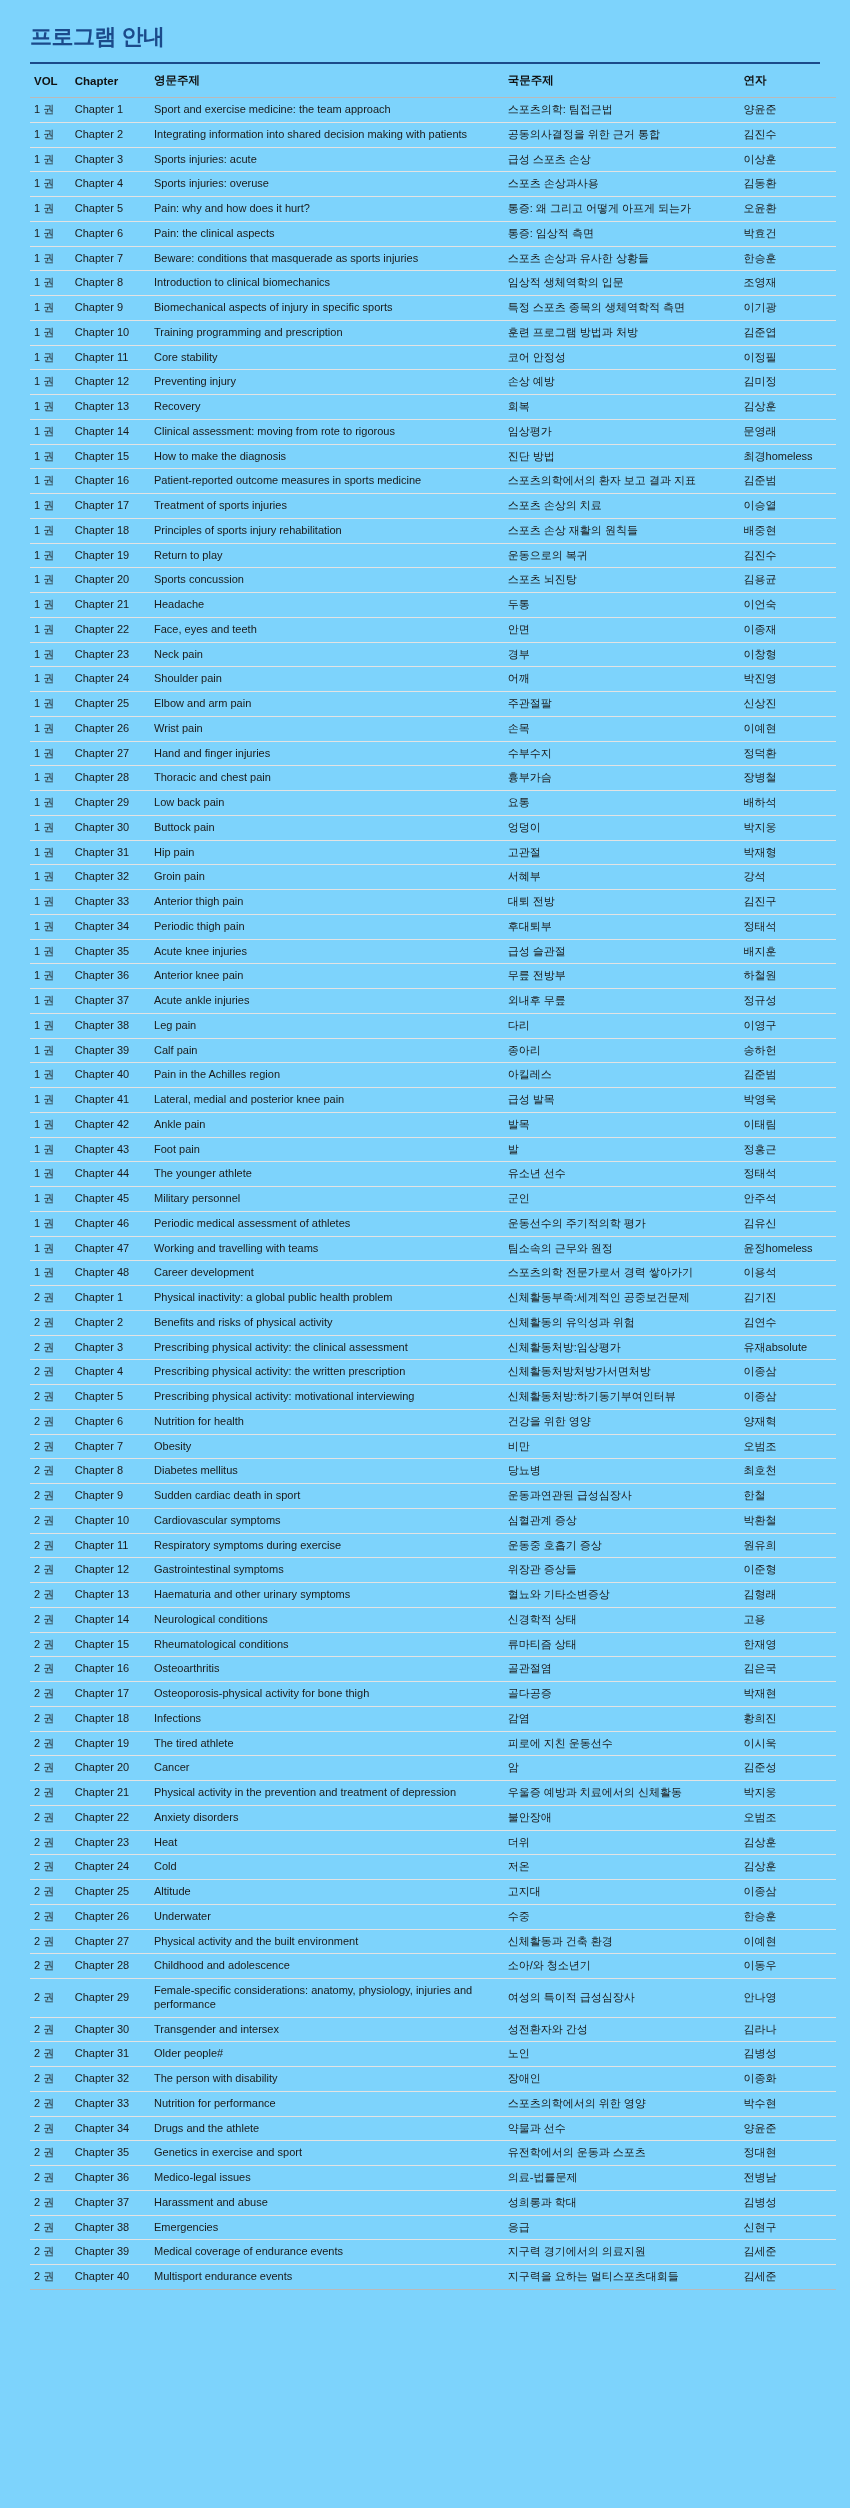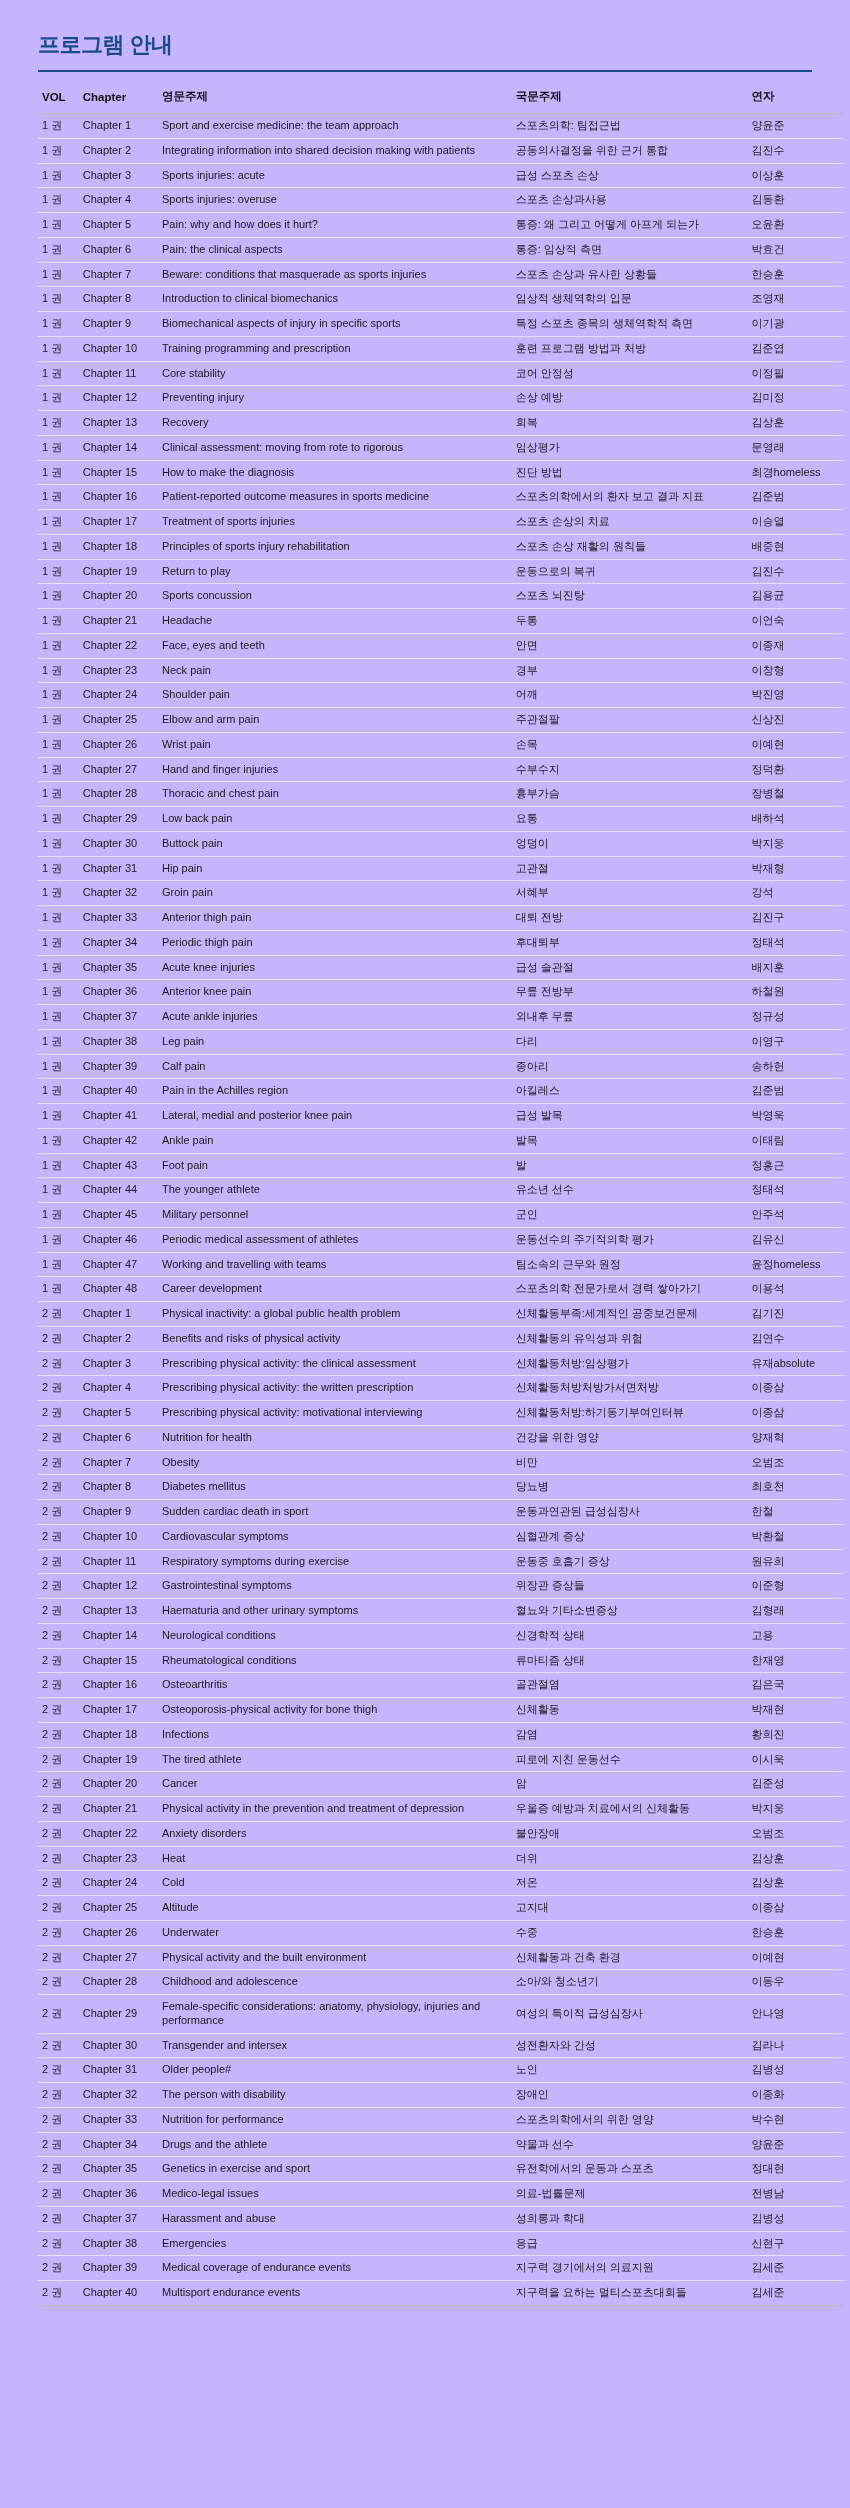--- a/index.html
+++ b/index.html
@@ -5,39 +5,39 @@
   * { box-sizing: border-box; }
   html, body {
     margin: 0;
     padding: 0;
     background: #ffffff;
     font-family: "Liberation Sans", sans-serif;
   }
   .page {
     width: 850px;
     min-height: 2508px;
-    background: #c4b5fd;
+    background: #7dd3fc;
     position: relative;
-    padding: 16px;
+    padding: 8px;
   }
   .page-title {
     font-size: 22px;
     font-weight: bold;
     color: #1b4a8a;
     padding: 14px 0 10px 22px;
     letter-spacing: -0.5px;
   }
   .title-rule {
     height: 2px;
     background: #1b4a8a;
     margin: 0 22px 0 22px;
   }
   table.toc {
     width: 806px;
-    margin: 8px 22px;
+    margin: 0 22px;
     border-collapse: collapse;
     font-size: 11px;
     color: #1a1a1a;
   }
   table.toc thead th {
     font-size: 11.5px;
     font-weight: bold;
     color: #111;
     text-align: left;
     padding: 9px 4px 9px 4px;
@@ -521,21 +521,21 @@
           <td class="col-vol">2 권</td>
           <td class="col-chapter">Chapter 16</td>
           <td class="col-eng">Osteoarthritis</td>
           <td class="col-kor">골관절염</td>
           <td class="col-author">김은국</td>
         </tr>
         <tr>
           <td class="col-vol">2 권</td>
           <td class="col-chapter">Chapter 17</td>
           <td class="col-eng">Osteoporosis-physical activity for bone thigh</td>
-          <td class="col-kor">신체활동</td>
+          <td class="col-kor">골다공증</td>
           <td class="col-author">박재현</td>
         </tr>
         <tr>
           <td class="col-vol">2 권</td>
           <td class="col-chapter">Chapter 18</td>
           <td class="col-eng">Infections</td>
           <td class="col-kor">감염</td>
           <td class="col-author">황희진</td>
         </tr>
         <tr>

